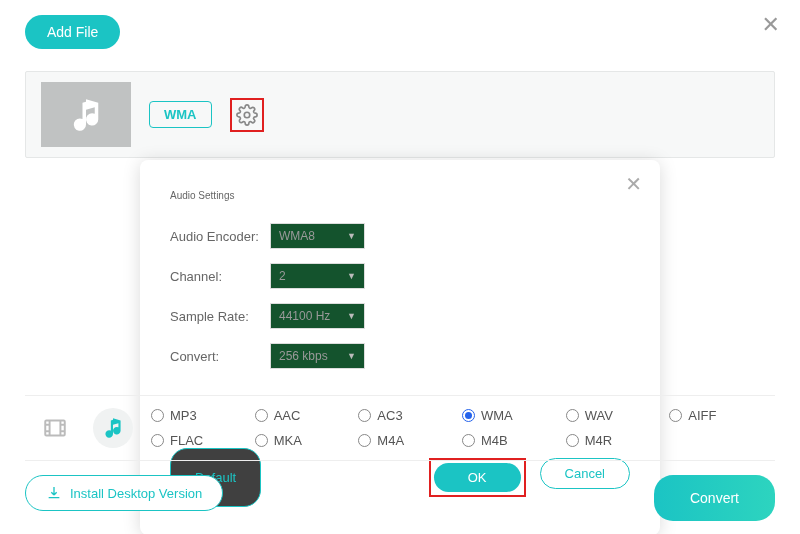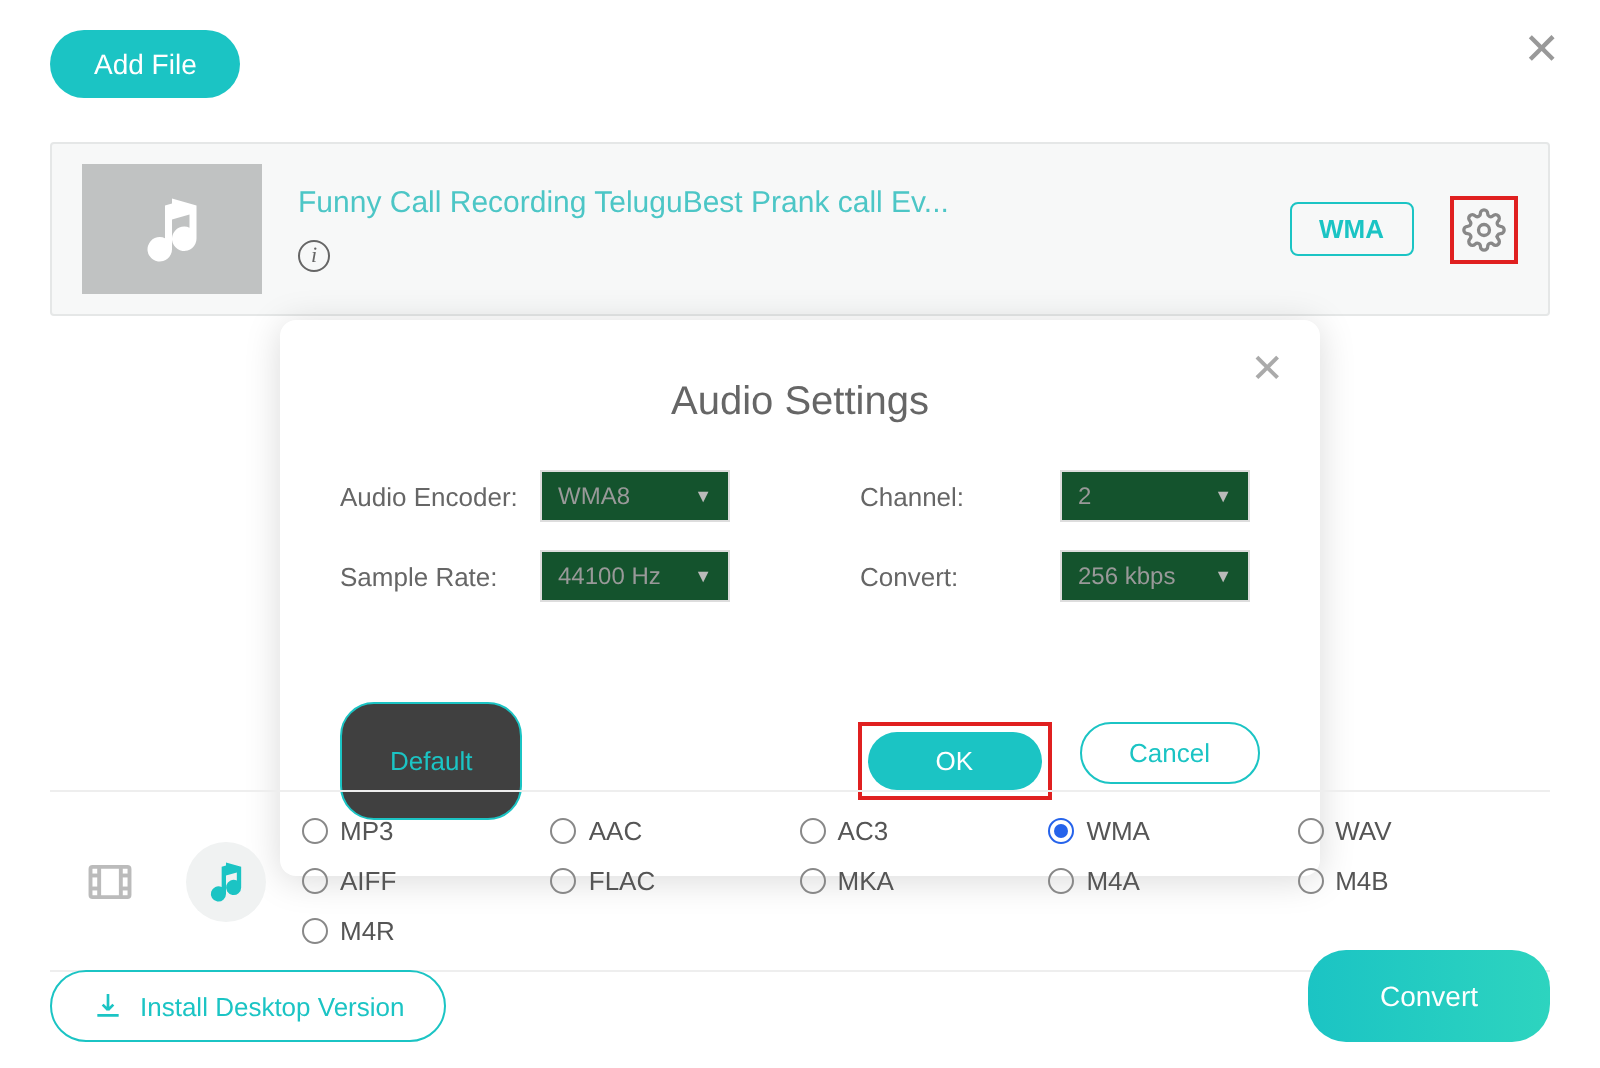--- a/index.html
+++ b/index.html
@@ -11,61 +11,57 @@
 .thumb{width:90px;height:65px;background:#c0c2c2;display:flex;align-items:center;justify-content:center}
 .thumb svg{width:42px;height:42px}
 .file-info{flex:1}
 .file-title{color:#4cc6c6;font-size:15px;margin-bottom:8px}
 .info-icon{display:inline-flex;width:16px;height:16px;border:1.5px solid #666;border-radius:50%;align-items:center;justify-content:center;font-size:11px;color:#666;font-style:italic;font-family:serif}
 .wma-badge{border:1.5px solid #1bc4c4;color:#1bc4c4;padding:5px 14px;border-radius:4px;font-size:13px;font-weight:bold}
 .gear-wrap{border:2.5px solid #e02020;padding:4px;display:flex;align-items:center;justify-content:center}
 .gear-icon{width:22px;height:22px;color:#888}
 .modal{position:absolute;top:160px;left:140px;width:520px;background:#fff;border-radius:8px;box-shadow:0 2px 18px rgba(0,0,0,0.15);padding:20px 30px 28px}
 .modal-close{position:absolute;top:12px;right:18px;font-size:20px;color:#aaa;cursor:pointer}
-.modal-title{text-align:center;color:#666;font-size:20px;margin-bottom:22px;margin-top:10px}
-.settings-grid{display:grid;grid-template-columns:1fr 1fr;gap:14px 60px;margin-bottom:50px}
+.modal-title{text-align:left;color:#666;font-size:10px;margin-bottom:22px;margin-top:10px}
+.settings-grid{display:grid;grid-template-columns:1fr;gap:14px 60px;margin-bottom:79px}
 .setting{display:flex;align-items:center;gap:10px}
 .setting label{color:#666;font-size:13px;width:90px}
 .select{border:1px solid #ddd;padding:5px 8px;font-size:12px;color:#999;width:95px;display:flex;justify-content:space-between;align-items:center;cursor:pointer;background:#14532d}
 .select .caret{font-size:9px;color:#bbb}
 .modal-buttons{display:flex;justify-content:space-between;align-items:center}
 .btn-default{border:1.5px solid #1bc4c4;color:#1bc4c4;background:#404040;border-radius:17px;padding:21px 24px;font-size:13px;cursor:pointer}
 .btn-ok-wrap{border:2.5px solid #e02020;padding:3px;display:inline-block}
 .btn-ok{background:#1bc4c4;color:#fff;border:none;border-radius:17px;padding:7px 34px;font-size:13px;cursor:pointer}
 .btn-cancel{border:1.5px solid #1bc4c4;color:#1bc4c4;background:#fff;border-radius:17px;padding:7px 24px;font-size:13px;cursor:pointer}
 .modal-right{display:flex;gap:14px;align-items:flex-start}
 .format-bar{position:absolute;top:395px;left:25px;right:25px;border-top:1px solid #eee;border-bottom:1px solid #eee;padding:12px 10px;display:flex;align-items:center;gap:18px}
 .mode-icon{width:40px;height:40px;display:flex;align-items:center;justify-content:center;border-radius:50%}
 .mode-icon.active{background:#f0f2f2}
 .mode-icon svg{width:26px;height:26px}
-.formats{display:grid;grid-template-columns:repeat(5,1fr);gap:10px 8px;flex:1}
+.formats{display:grid;grid-template-columns:repeat(6,1fr);gap:10px 8px;flex:1}
 .fmt{display:flex;align-items:center;gap:6px;font-size:13px;color:#555;cursor:pointer}
 .radio{width:13px;height:13px;border:1.5px solid #888;border-radius:50%;display:inline-block;position:relative}
 .radio.checked{border-color:#2563eb}
 .radio.checked::after{content:'';position:absolute;top:2px;left:2px;width:7px;height:7px;background:#2563eb;border-radius:50%}
-.bottom-row{position:absolute;top:475px;left:25px;right:25px;display:flex;justify-content:space-between;align-items:flex-end}
+.bottom-row{position:absolute;top:475px;left:25px;right:25px;display:flex;justify-content:space-between;align-items:flex-start}
 .install-btn{border:1.5px solid #1bc4c4;color:#1bc4c4;background:#fff;border-radius:19px;padding:9px 20px;font-size:13px;cursor:pointer;display:flex;align-items:center;gap:8px}
 .convert-btn{background:linear-gradient(90deg,#1bc4c4,#2dd4bf);color:#fff;border:none;border-radius:19px;padding:15px 36px;font-size:14px;cursor:pointer}
 </style>
 </head>
 <body>
 
 <div class="container">
   <span class="close-main">✕</span>
   <button class="add-file-btn">Add File</button>
 
   <div class="file-row">
     <div class="thumb">
       <svg viewBox="0 0 24 24" fill="#fff">
           <path d="M12 3l7 2v9.5a3.5 3.5 0 11-2-3.16V7.6l-5 1.4v8.5a3.5 3.5 0 11-2-3.16V5l2-.6z"></path>
         </svg>
-    </div>
-    <div class="file-info">
-      <div class="file-title">Funny Call Recording TeluguBest Prank call Ev...</div>
-      <span class="info-icon">i</span>
     </div>
     <span class="wma-badge">WMA</span>
     <span class="gear-wrap">
       <svg class="gear-icon" viewBox="0 0 24 24" fill="none" stroke="currentColor" stroke-width="1.8">
           <circle cx="12" cy="12" r="3"></circle>
           <path d="M19.4 15a1.7 1.7 0 00.34 1.87l.06.06a2 2 0 11-2.83 2.83l-.06-.06a1.7 1.7 0 00-1.87-.34 1.7 1.7 0 00-1 1.56V21a2 2 0 01-4 0v-.09a1.7 1.7 0 00-1-1.56 1.7 1.7 0 00-1.87.34l-.06.06a2 2 0 11-2.83-2.83l.06-.06a1.7 1.7 0 00.34-1.87 1.7 1.7 0 00-1.56-1H3a2 2 0 010-4h.09a1.7 1.7 0 001.56-1 1.7 1.7 0 00-.34-1.87l-.06-.06a2 2 0 112.83-2.83l.06.06a1.7 1.7 0 001.87.34H9a1.7 1.7 0 001-1.56V3a2 2 0 014 0v.09a1.7 1.7 0 001 1.56 1.7 1.7 0 001.87-.34l.06-.06a2 2 0 112.83 2.83l-.06.06a1.7 1.7 0 00-.34 1.87V9a1.7 1.7 0 001.56 1H21a2 2 0 010 4h-.09a1.7 1.7 0 00-1.56 1z"></path>
         </svg>
     </span>
   </div>
 </div>

